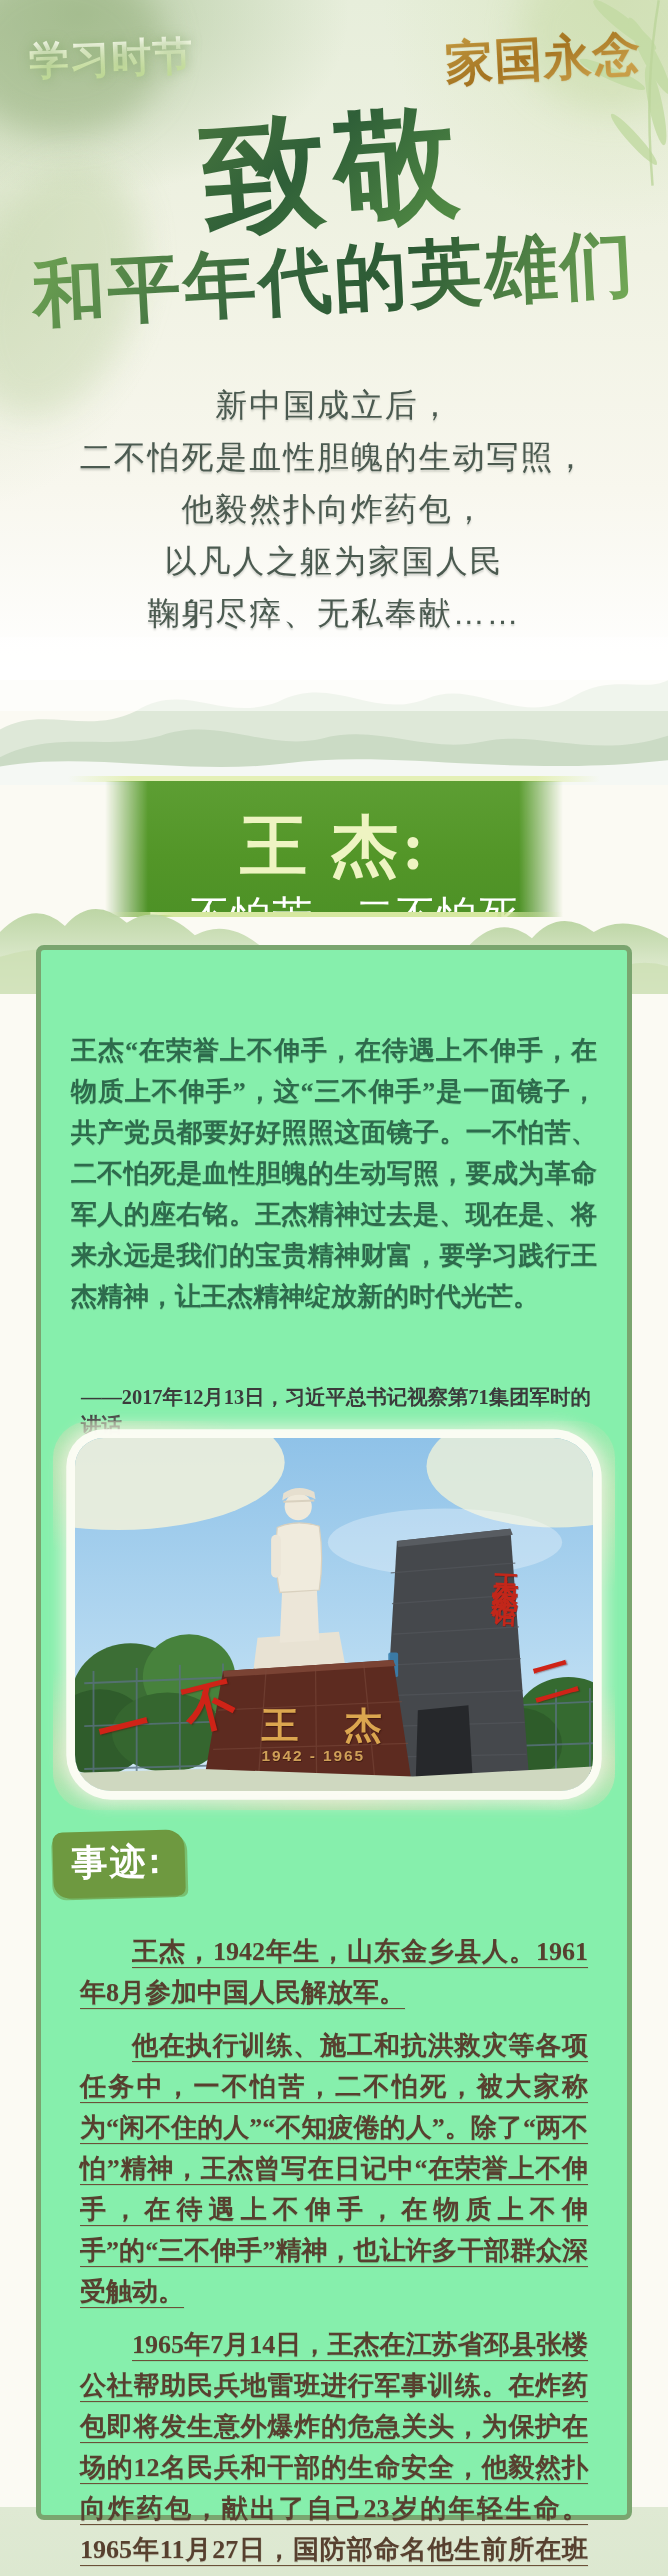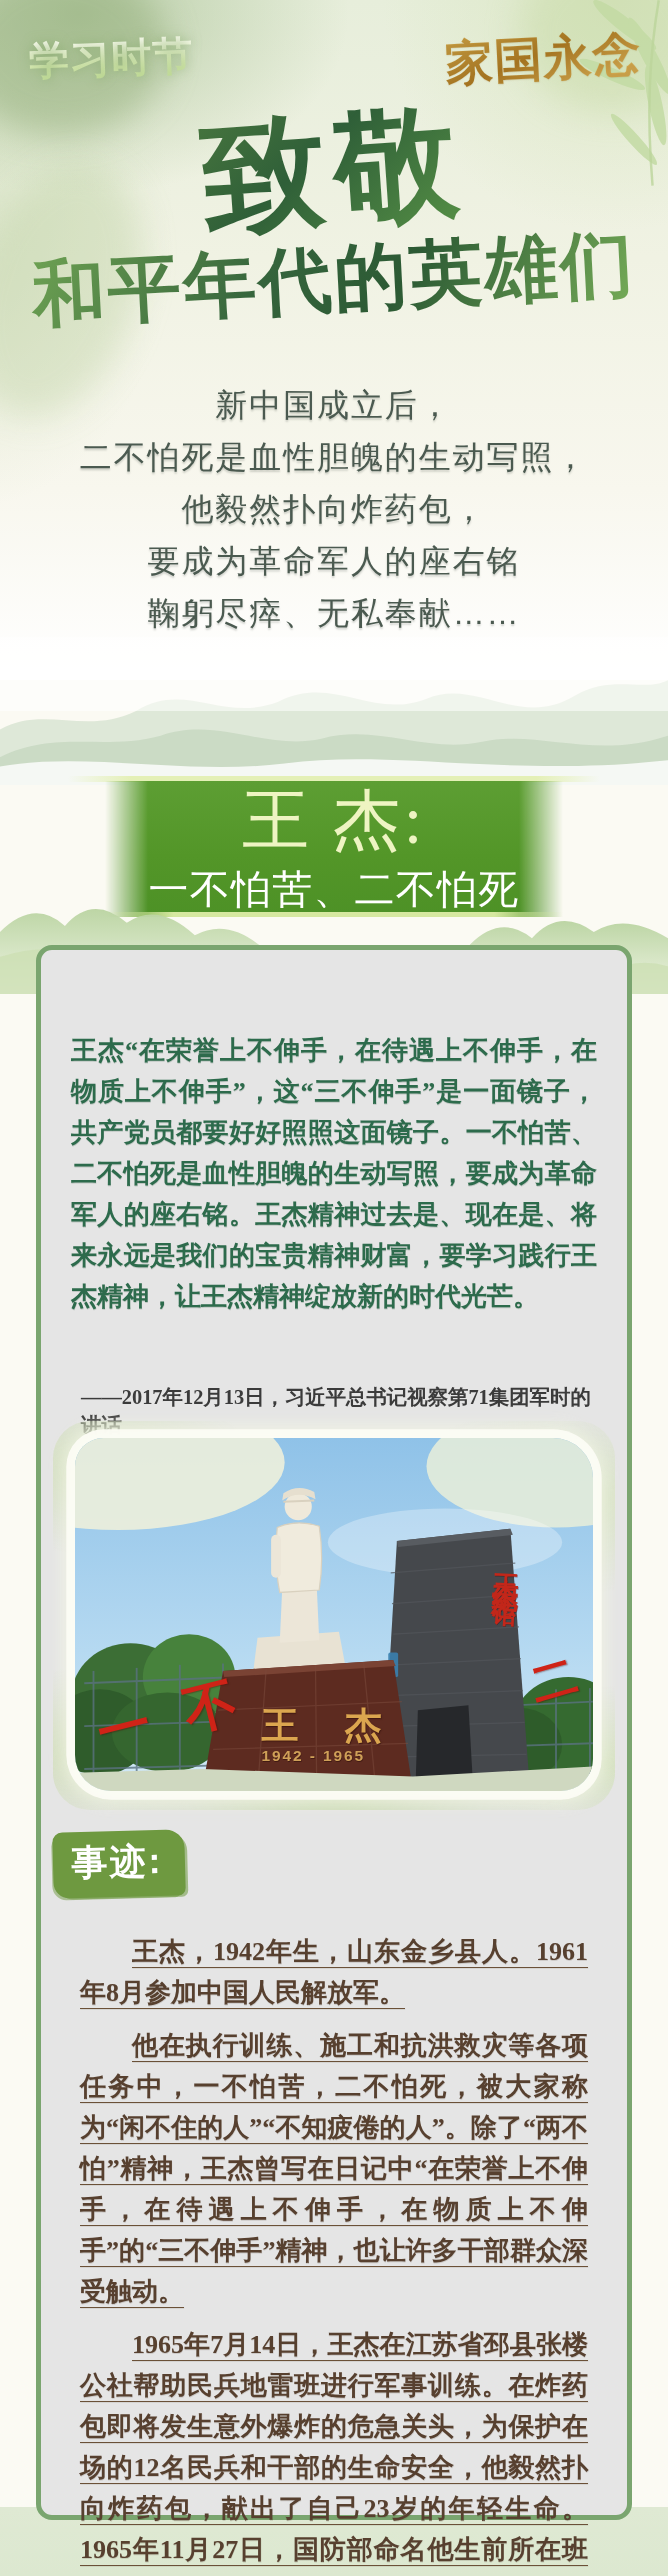--- a/index.html
+++ b/index.html
@@ -52,36 +52,36 @@
   .mountains{position:absolute;left:0;top:637px;width:668px;height:148px;z-index:1;}
 
   
   .banner-strip{position:absolute;left:68px;top:776px;width:532px;height:6.2px;z-index:2;
     background:linear-gradient(90deg,rgba(228,240,182,0),#e4f0b6 12%,#e4f0b6 88%,rgba(228,240,182,0));}
   .banner{position:absolute;left:105px;top:781px;width:458px;height:136px;z-index:2;
     background:linear-gradient(180deg,#5d9e33 0%,#539628 55%,#4d9126 100%);
     -webkit-mask:linear-gradient(90deg,transparent 0,#000 43px,#000 414px,transparent 100%);
     mask:linear-gradient(90deg,transparent 0,#000 43px,#000 414px,transparent 100%);
     text-align:center;}
-  .banner .bname{margin-top:2px;font-size:67px;line-height:1.12;font-weight:400;
+  .banner .bname{margin-top:28px;font-size:67px;line-height:1.12;font-weight:700;
     color:#eef4c2;letter-spacing:3.7px;font-family:"Liberation Serif",serif;}
   .banner .bslogan{margin-top:3.7px;font-size:40px;font-weight:400;color:#ffffff;letter-spacing:1.2px;}
   .banner-strip2{position:absolute;left:105px;top:912px;width:458px;height:5px;z-index:3;
     background:linear-gradient(90deg,rgba(214,232,160,0),#d6e8a0 15%,#d6e8a0 85%,rgba(214,232,160,0));}
 
   
   .hills{position:absolute;left:0;top:864px;width:668px;height:130px;z-index:3;filter:blur(0.6px);}
 
   
   .bg-bottom{position:absolute;left:0;top:2507px;width:668px;height:69px;z-index:1;
     background:linear-gradient(180deg,#dfe9d3,#dce8d0);}
 
   
   .card{position:absolute;left:36px;top:945px;width:596px;height:1575px;z-index:4;
-    box-sizing:border-box;border:5px solid #7aa56f;border-radius:16px;background:#e5e5e5;}
+    box-sizing:border-box;border:5px solid #7aa56f;border-radius:8px;background:#86efac;}
   .quote{position:absolute;left:30px;right:30px;top:80px;
     font-family:"Liberation Serif",serif;font-size:26px;line-height:41px;font-weight:600;
     color:#2d6b4c;text-align:justify;text-shadow:0.3px 0.6px 0 rgba(20,60,40,.18);}
   .attrib{position:absolute;left:40px;right:25px;top:433px;font-size:20.4px;font-weight:600;
     color:#3b3b3b;font-family:"Liberation Serif",serif;}
 
   
   .photo-wash{position:absolute;left:12.4px;top:471px;width:562px;height:389px;
     background:
       radial-gradient(223px 124px at 8% 12%, rgba(205,221,178,.85), transparent 70%),
@@ -147,21 +147,21 @@
   <div class="logo">学习时节</div>
   <div class="stamp">家国永念</div>
 
   <div class="title1">致敬</div>
   <div class="title2">和平年代的英雄们</div>
 
   <div class="intro">
     <div class="il">新中国成立后，</div>
     <div class="il">二不怕死是血性胆魄的生动写照，</div>
     <div class="il">他毅然扑向炸药包，</div>
-    <div class="il">要成为革命军人的座右铭</div>
+    <div class="il">以凡人之躯为家国人民</div>
     <div class="il">鞠躬尽瘁、无私奉献……</div>
   </div>
 
   <svg class="mountains" viewBox="0 0 1080 240" preserveAspectRatio="none">
     <path d="M0,150 C70,110 140,160 220,120 C300,70 360,140 450,105 C540,60 600,135 690,100
              C770,66 840,150 930,95 C990,60 1040,90 1080,70 L1080,240 L0,240 Z" fill="#c6d8c1" opacity="0.55"></path>
     <path d="M0,195 C90,150 170,185 260,160 C350,128 430,185 520,165 C610,140 690,190 780,170
              C870,150 960,200 1080,160 L1080,240 L0,240 Z" fill="#b7cdb1" opacity="0.5"></path>
     <path d="M0,240 L0,210 C140,185 300,225 460,205 C640,182 820,228 1080,200 L1080,240 Z" fill="#ffffff" opacity="0.8"></path>
     <rect x="0" y="0" width="1080" height="120" fill="#ffffff" opacity="0.55"></rect>

